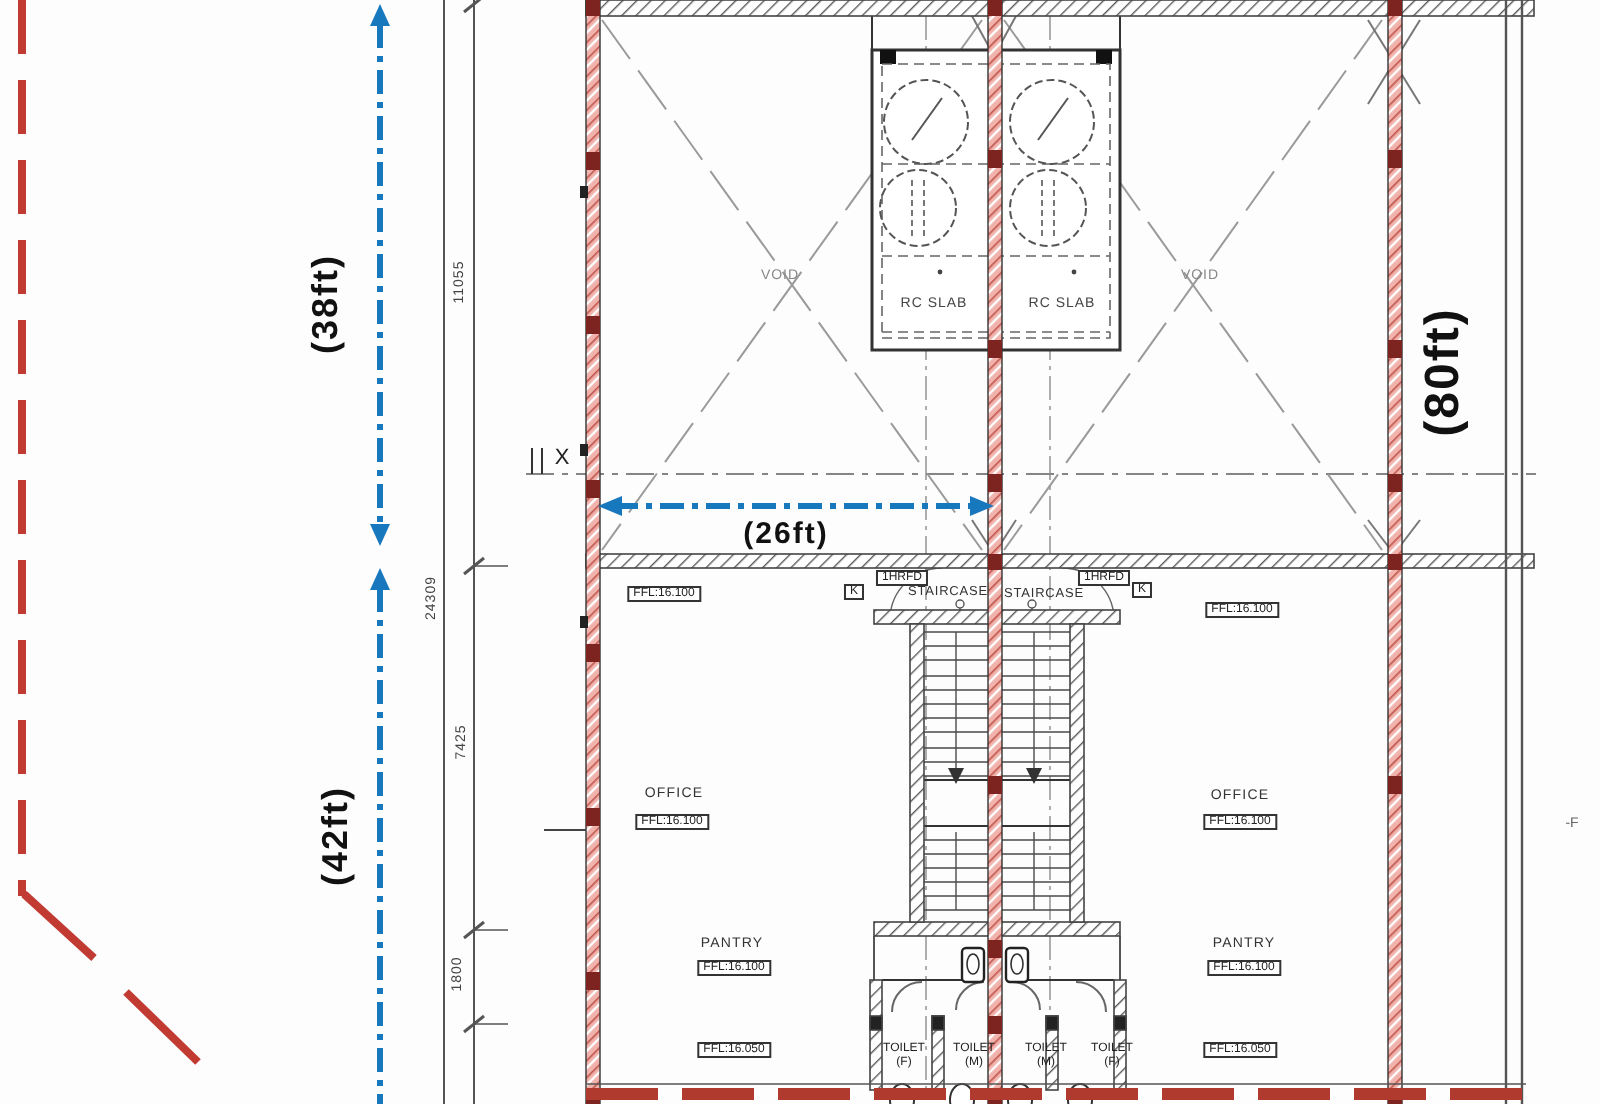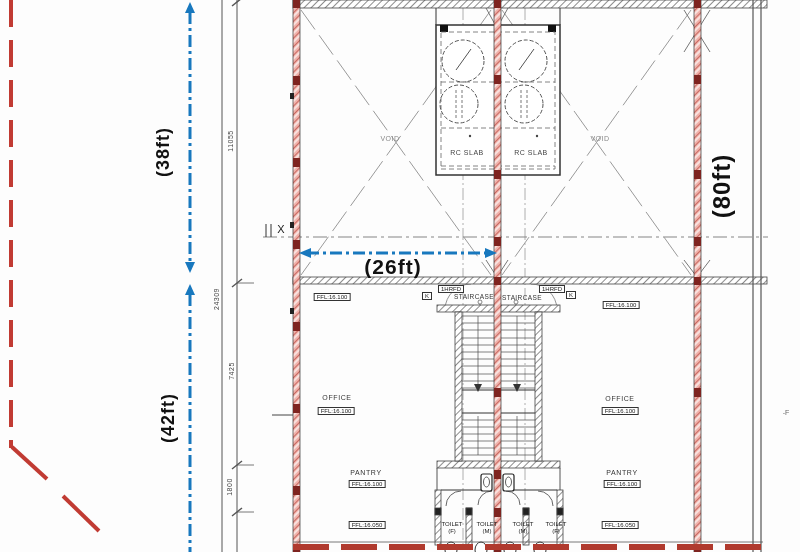--- a/index.html
+++ b/index.html
@@ -4,21 +4,21 @@
 <style>
   html,body { margin:0; padding:0; background:#fff; }
   #canvas {
     position:relative; width:800px; height:552px; overflow:hidden;
     background:#fdfdfd; font-family:"Liberation Sans", sans-serif;
   }
   svg { position:absolute; left:0; top:0; }
   .lbl { position:absolute; transform:translate(-50%,-50%); color:#1a1a1a; white-space:nowrap; z-index:5; }
   .rot { transform:translate(-50%,-50%) rotate(-90deg); }
   .big   { font-weight:bold; font-size:18px; letter-spacing:1px; color:#111; }
-  .big26 { font-weight:bold; font-size:21px; letter-spacing:1px; color:#111; }
+  .big26 { font-weight:bold; font-size:15px; letter-spacing:1px; color:#111; }
   .big80 { font-weight:bold; font-size:24px; letter-spacing:1px; color:#111; }
   .dimtxt { font-size:7px; color:#444; letter-spacing:0.5px; }
   .room  { font-size:7px; color:#333; letter-spacing:0.6px; }
   .void  { font-size:7px; color:#888; letter-spacing:0.5px; }
   .slab  { font-size:7px; color:#444; letter-spacing:0.5px; }
   .stair { font-size:6.5px; color:#333; letter-spacing:0.4px; }
   .gridlbl { font-size:11px; color:#222; }
   .edgelbl { font-size:7px; color:#666; }
   .boxed { border:1px solid #333; background:#fff; padding:0 2px; font-size:6px; color:#222; }
   .toilet { font-size:6px; line-height:1.1; text-align:center; color:#222; }

